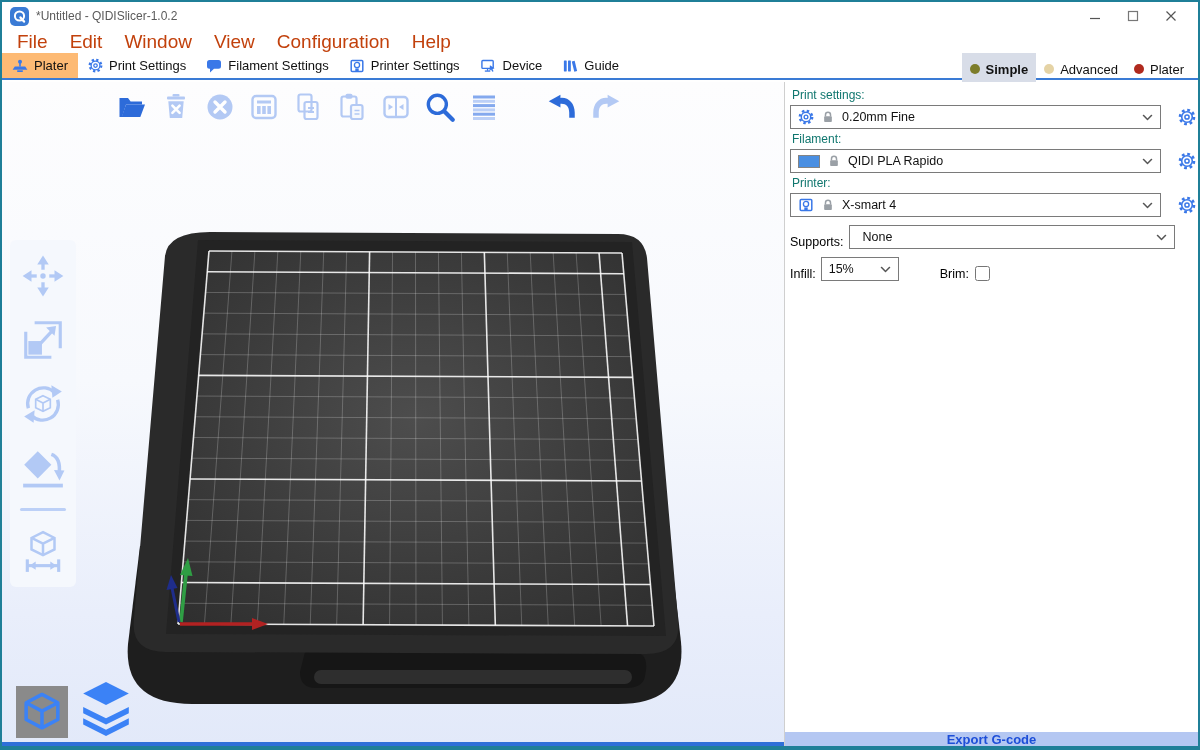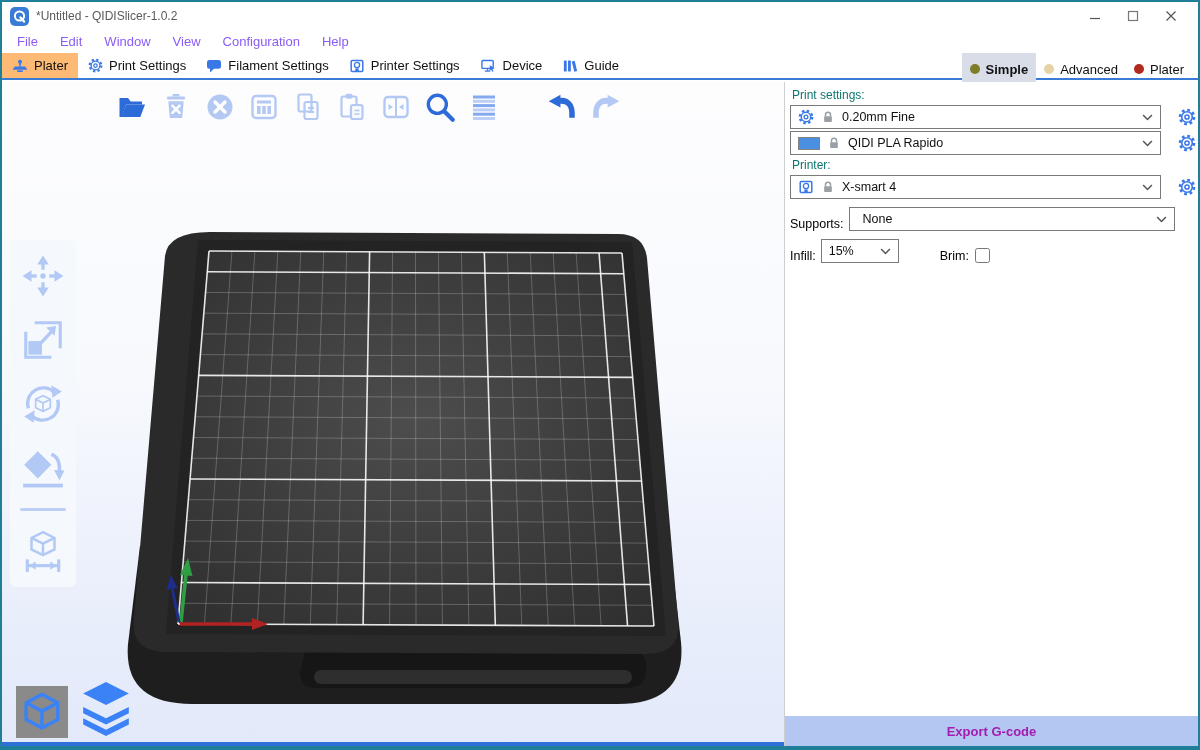--- a/index.html
+++ b/index.html
@@ -12,21 +12,21 @@
   
   .titlebar { height:28px; display:flex; align-items:center; padding:0 8px; background:#fff; }
   .logo { width:19px; height:19px; border-radius:5px; background:#3a7bd5;
           display:flex; align-items:center; justify-content:center; margin-right:7px; }
   .title-text { font-size:12px; color:#5a5a5a; }
   .win-controls { margin-left:auto; display:flex; }
   .wc { width:38px; height:24px; display:flex; align-items:center; justify-content:center; }
 
   
   .menubar { height:23px; display:flex; align-items:center; padding-left:4px; background:#fff; }
-  .menu-item { font-size:13px; color:#8b5cf6; padding:2px 11px; }
+  .menu-item { font-size:19px; color:#c2410c; padding:2px 11px; }
 
   
   .tabbar { height:27px; display:flex; align-items:stretch; background:#fff;
             border-bottom:2px solid #3a7bd5; }
   .tab { display:flex; align-items:center; gap:6px; padding:0 10px; font-size:13px; color:#111; }
   .tab.active { background:#fdba74; }
   .tab svg { flex:0 0 auto; }
   .modes { margin-left:auto; display:flex; align-items:stretch; padding-right:6px; }
   .mode { display:flex; align-items:center; gap:6px; padding:16px 8px; font-size:13px; color:#111; }
   .mode.active { background:#d8dde8; font-weight:bold; }
@@ -65,22 +65,22 @@
   .combo .chev { margin-left:auto; color:#555; flex:0 0 auto; }
   .gear-btn { width:18px; height:18px; color:#3a78e8; flex:0 0 auto; }
   .swatch { width:22px; height:13px; background:#4a8fe2; border:1px solid #848484; flex:0 0 auto; }
   .lock { color:#9aa0a6; flex:0 0 auto; }
   .row { display:flex; align-items:flex-end; margin-top:8px; }
   .inline-label { font-size:12.5px; color:#000; }
   .supports-combo { margin-left:5px; margin-right:21px; }
   .infill-combo { flex:0 0 78px; margin-left:5px; }
   .brim-label { margin-left:41px; }
   .brim-box { width:15px; height:15px; margin-left:6px; accent-color:#3a7bd5; }
-  .export-btn { position:absolute; left:0; right:0; bottom:0; height:30px; background:#b4c7f2;
-      color:#a21caf; font-size:13px; font-weight:bold; display:flex; align-items:center; justify-content:center; }
+  .export-btn { position:absolute; left:0; right:0; bottom:0; height:14px; background:#b4c7f2;
+      color:#1d4ed8; font-size:13px; font-weight:bold; display:flex; align-items:center; justify-content:center; }
 
   .ic-blue { color:#3a78e8; }
   svg { display:block; }
 </style>
 </head>
 <body>
 
 <svg width="0" height="0" style="position:absolute">
   <defs>
     <symbol id="sym-gear" viewBox="0 0 18 18">
@@ -459,20 +459,21 @@
           <span class="txt">0.20mm Fine</span>
           <svg class="chev" width="11" height="7" viewBox="0 0 10 6">
               <use href="#sym-chev"></use>
             </svg>
         </div>
         <svg class="gear-btn" viewBox="0 0 18 18">
             <use href="#sym-gear"></use>
           </svg>
       </div>
 
+      <div class="rp-label">Filament:</div>
       <div class="preset-row">
         <div class="combo">
           <span class="swatch"></span>
           <svg width="14" height="14" viewBox="0 0 16 16" class="lock">
               <use href="#sym-lock"></use>
             </svg>
           <span class="txt">QIDI PLA Rapido</span>
           <svg class="chev" width="11" height="7" viewBox="0 0 10 6">
               <use href="#sym-chev"></use>
             </svg>

